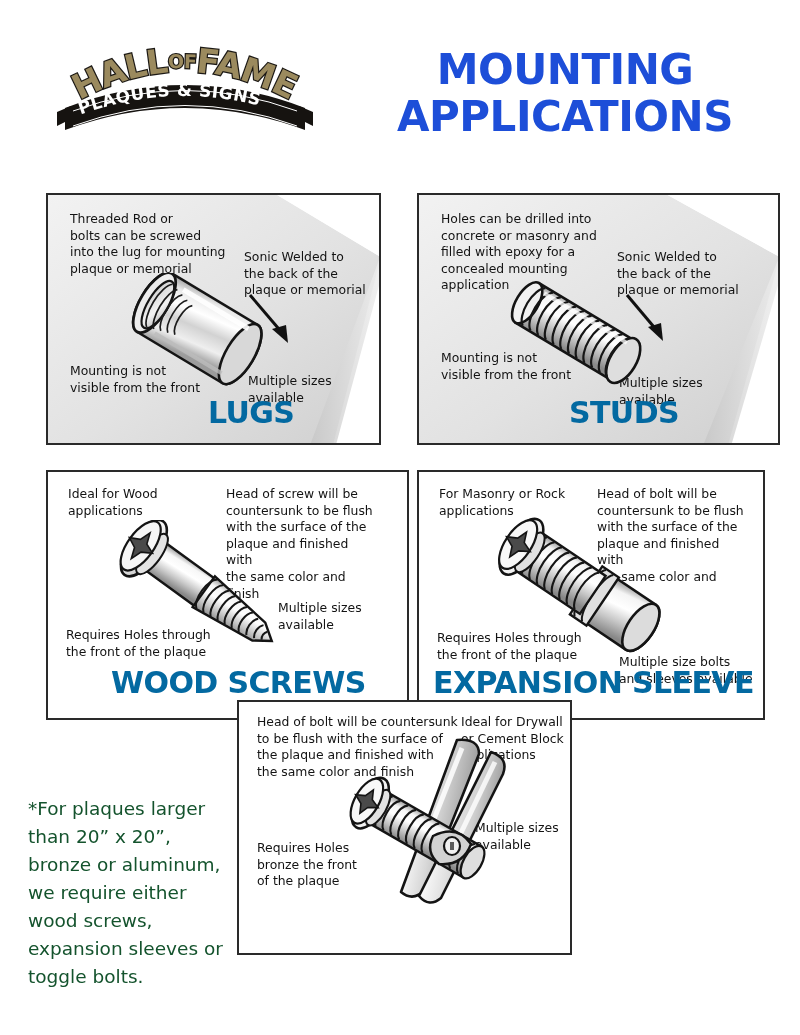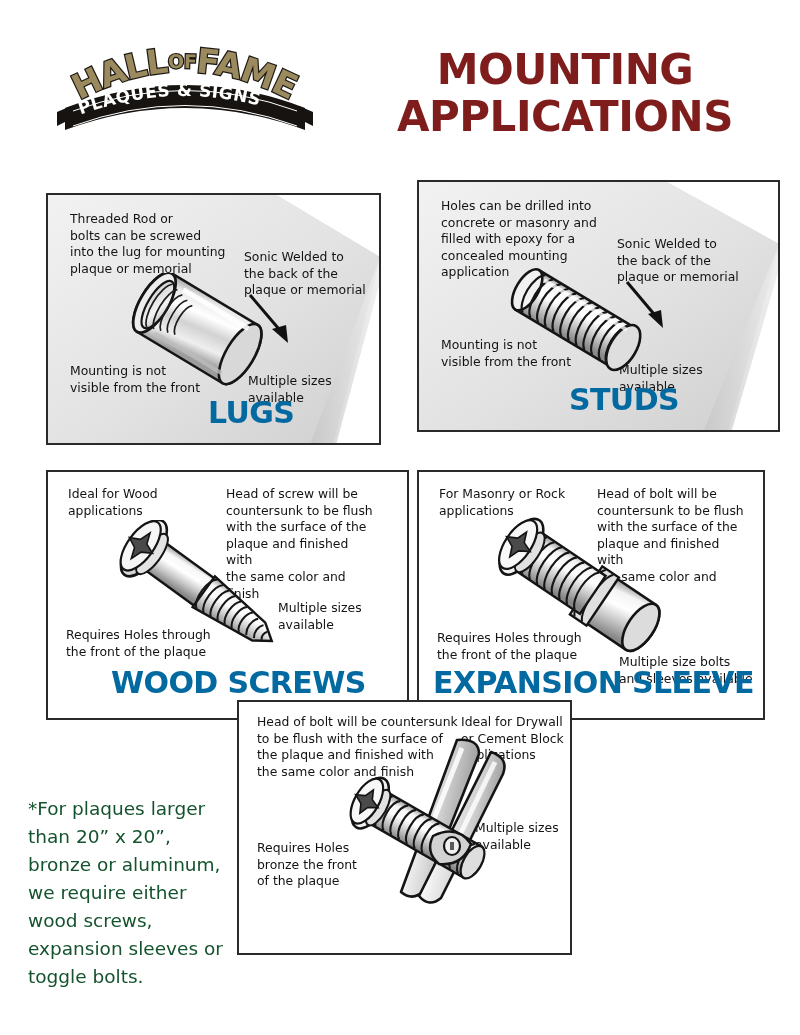--- a/index.html
+++ b/index.html
@@ -17,21 +17,21 @@
   .header{position:absolute;left:0;top:0;width:800px;height:165px;}
   .logo{position:absolute;left:55px;top:42px;width:260px;height:105px;}
   .logo svg{display:block;}
   .doc-title{
     position:absolute;left:350px;top:46px;width:430px;
     text-align:center;
     font-weight:bold;
     font-size:42px;
     line-height:47px;
     letter-spacing:-0.5px;
-    color:#7f1d1d;
+    color:#1d4ed8;
     font-family:"DejaVu Sans","Liberation Sans",sans-serif;
   }
   .doc-title .l1{display:block;}
   .doc-title .l2{display:block;}
 
   
   .panel{
     position:absolute;
     border:2px solid #2a2a2a;
     background:#ffffff;
@@ -176,21 +176,21 @@
 
           <path d="M36 34 L112 34" stroke="#ffffff" stroke-width="5" opacity="0.9"></path>
           <path d="M34 86 L112 86" stroke="#bdbdbd" stroke-width="4" opacity="0.8"></path>
         </g>
       </svg>
 
       <div class="panel-title" style="left:160px;top:200px;">LUGS</div>
     </div>
   </div>
 
-  <div class="panel" id="p-studs" style="left:417px;top:180px;width:363px;height:252px;">
+  <div class="panel" id="p-studs" style="left:417px;top:193px;width:363px;height:252px;">
     <svg class="plaque" viewBox="0 0 335 252" preserveAspectRatio="none">
       <path d="M0 0 L232 0 L335 62 L335 252 L0 252 Z" fill="url(#pg1)"></path>
       <path d="M232 0 L290 0 L335 34 L335 62 Z" fill="#ffffff"></path>
       <path d="M289 252 L335 252 L335 70 Z" fill="#ffffff"></path>
       <path d="M266 252 L335 66 L335 92 L292 252 Z" fill="url(#pg1e)" opacity="0.85"></path>
     </svg>
     <div class="content">
       <div class="note" style="left:22px;top:16px;width:180px;white-space:pre-line;">Holes can be drilled into
 concrete or masonry and
 filled with epoxy for a

